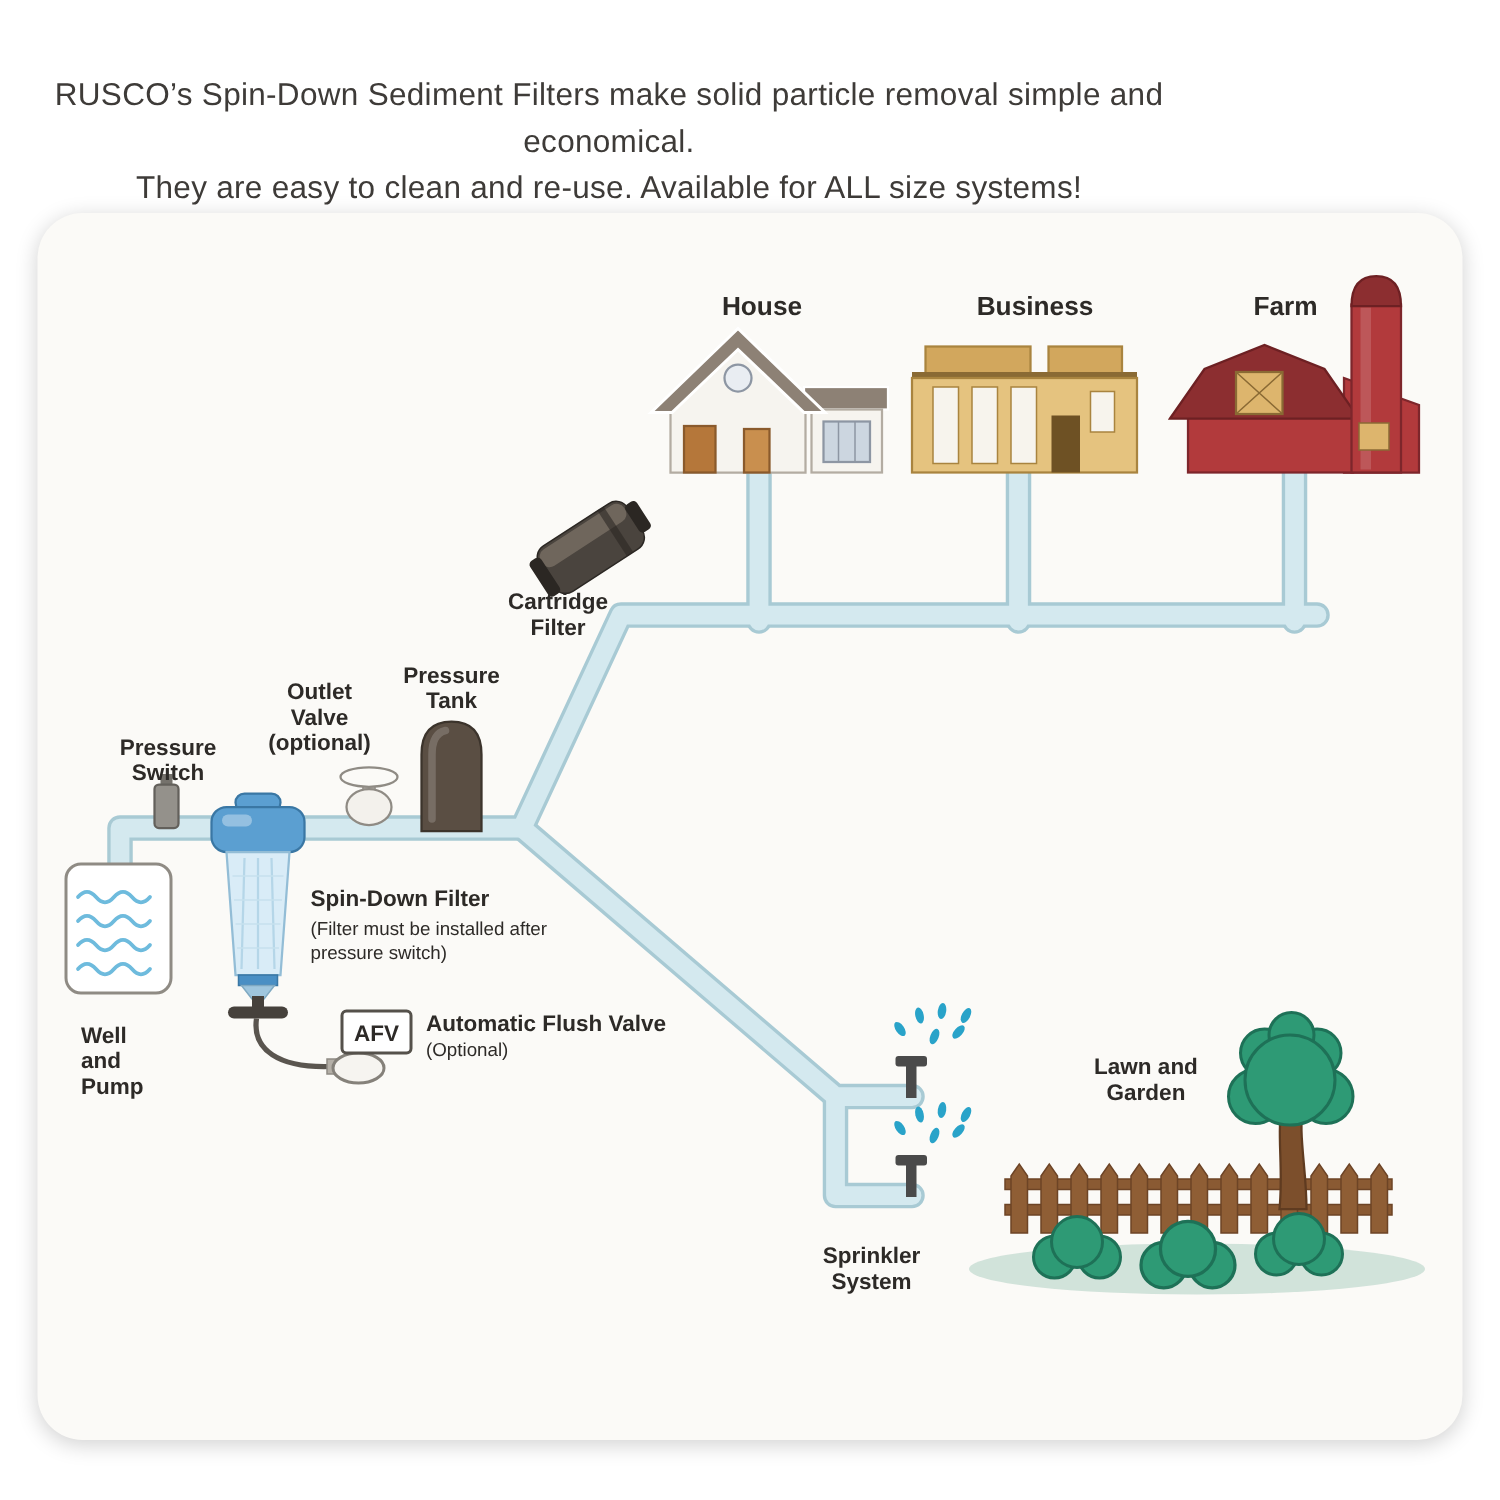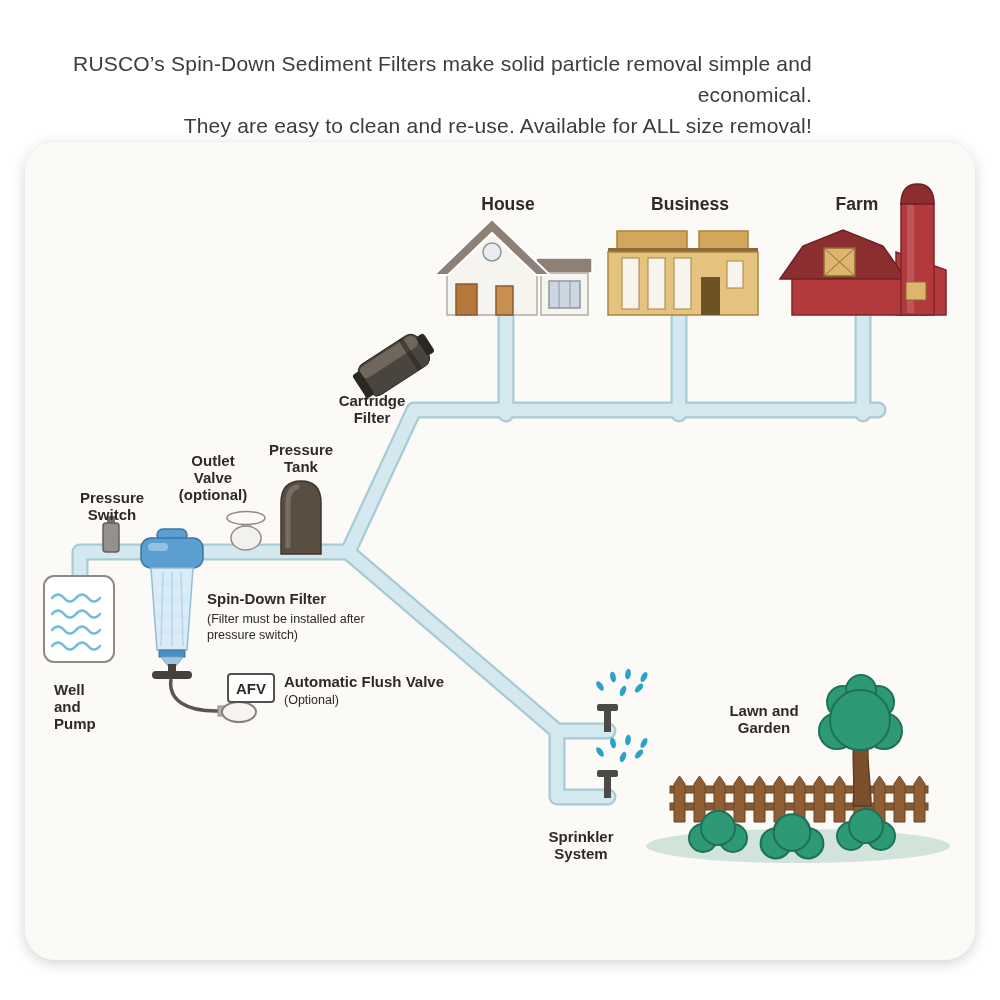--- a/index.html
+++ b/index.html
@@ -1,21 +1,21 @@
 <!DOCTYPE html>
 <html style="--pipe-fill: #d4e9ef; --pipe-outline: #a8cad4; --water-spray: #29a3c9; --barn-red: #b23a3c; --barn-dark-red: #8c2e30; --business-tan: #e5c37f; --business-tan-dark: #d2a75d; --roof-gray: #8d8175; --bush-green: #2e9a75; --bush-outline: #1e7157; --fence-brown: #8a5a33; --filter-blue: #5b9fd1; --tank-brown: #5a4e43; --label-text: #2d2a27;"><head>
 <meta charset="utf-8">
 <style>
   * { margin:0; padding:0; box-sizing:border-box; }
   html,body { width:1000px; height:1000px; background:#ffffff; font-family:"Liberation Sans", sans-serif; }
   body { position:relative; overflow:hidden; }
 
   .header {
     position:absolute; top:48px; left:0; width:812px;
-    text-align:right; font-size:21px; line-height:31px;
+    text-align:center; font-size:21px; line-height:31px;
     color:#3e3b38; letter-spacing:0.2px;
   }
 
   .card {
     position:absolute; left:25px; top:142px; width:950px; height:818px;
     background:#fbfaf7; border-radius:30px;
     box-shadow:0 3px 14px rgba(0,0,0,0.18);
   }
 
   svg.diagram { position:absolute; left:0; top:0; }
@@ -38,21 +38,21 @@
   .fence-rail   { fill:var(--fence-brown); stroke:#6d4426; stroke-width:1; }
   .fence-picket { fill:#8f5e35; stroke:#6d4426; stroke-width:1; }
   .tank { fill:var(--tank-brown); }
   .cap-blue { fill:var(--filter-blue); stroke:#3a77a4; stroke-width:1.5; }
 </style>
 </head>
 <body>
 
 <div class="header">
   <div>RUSCO’s Spin-Down Sediment Filters make solid particle removal simple and economical.</div>
-  <div>They are easy to clean and re-use. Available for ALL size removal!</div>
+  <div>They are easy to clean and re-use. Available for ALL size systems!</div>
 </div>
 
 <div class="card"></div>
 
 <svg class="diagram" width="1000" height="1000" viewBox="0 0 1000 1000">
 
   <defs>
     <g id="spray">
       <ellipse rx="2.8" ry="5.4" transform="translate(-7,-16) rotate(-35)"></ellipse>
       <ellipse rx="2.8" ry="5.4" transform="translate(6,-25) rotate(-12)"></ellipse>

